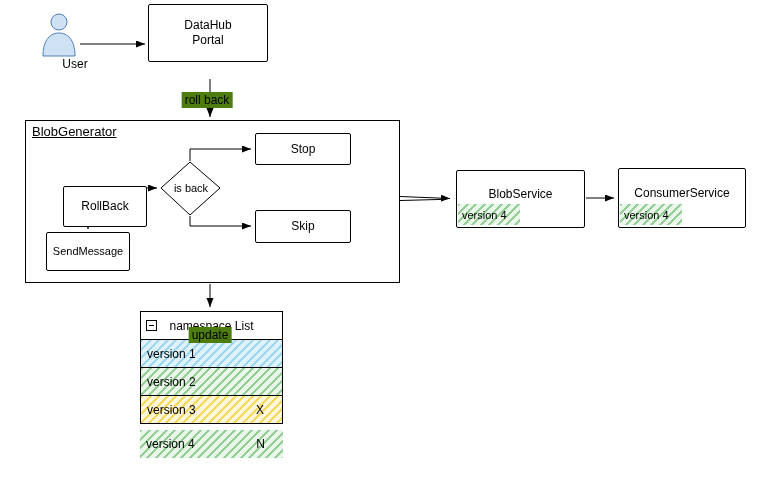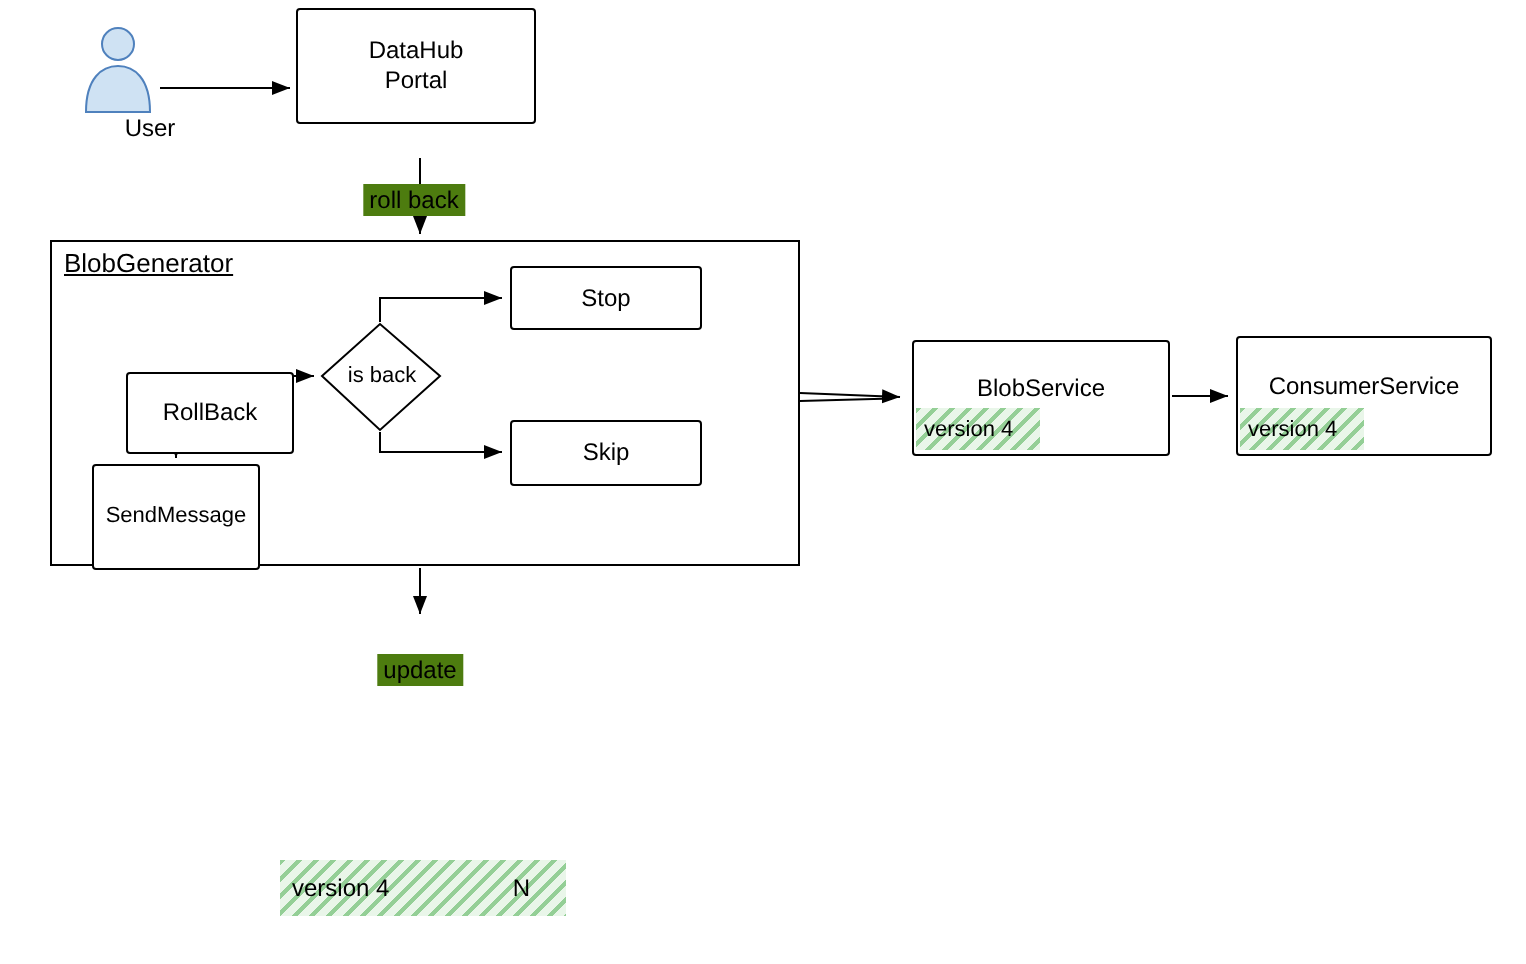--- a/index.html
+++ b/index.html
@@ -76,21 +76,21 @@
 
   <div class="node" style="left:148px; top:4px; width:120px; height:58px;">
     <span class="lbl">DataHub
 Portal</span>
   </div>
 
   <div class="node" style="left:46px; top:186px; width:84px; height:41px;margin-left:17px;">
     <span class="lbl">RollBack</span>
   </div>
 
-  <div class="node" style="left:46px; top:232px; width:84px; height:53px; font-size:11px;">
+  <div class="node" style="left:46px; top:232px; width:84px; height:39px; font-size:11px;">
     <span class="lbl">SendMessage</span>
   </div>
 
   <div class="decision-label">is back</div>
 
   <div class="node" style="left:255px; top:133px; width:96px; height:32px;">
     <span class="lbl">Stop</span>
   </div>
 
   <div class="node" style="left:255px; top:210px; width:96px; height:33px;">
@@ -107,19 +107,37 @@
   <div class="node" style="left:618px; top:168px; width:128px; height:60px;">
     <span class="lbl" style="margin-bottom:10px;">ConsumerService</span>
     <div class="version-band hatch-green">
       <span>version 4</span>
     </div>
   </div>
 
   <div class="edge-label" style="left:207px; top:100px;">roll back</div>
   <div class="edge-label" style="left:210px; top:295px;margin-top:40px;">update</div>
 
+  <div class="ns-table">
+    <div class="ns-header">
+      <span class="tbl-icon"></span>
+      <span>namespace List</span>
+    </div>
+    <div class="trow hatch-blue">
+      <span>version 1</span>
+      <span class="tflag"></span>
+    </div>
+    <div class="trow hatch-green">
+      <span>version 2</span>
+      <span class="tflag"></span>
+    </div>
+    <div class="trow hatch-yellow">
+      <span>version 3</span>
+      <span class="tflag">X</span>
+    </div>
+  </div>
 
   <div class="trow-detached hatch-green">
     <span>version 4</span>
     <span class="tflag">N</span>
   </div>
 
 </div>
 
 </body></html>

